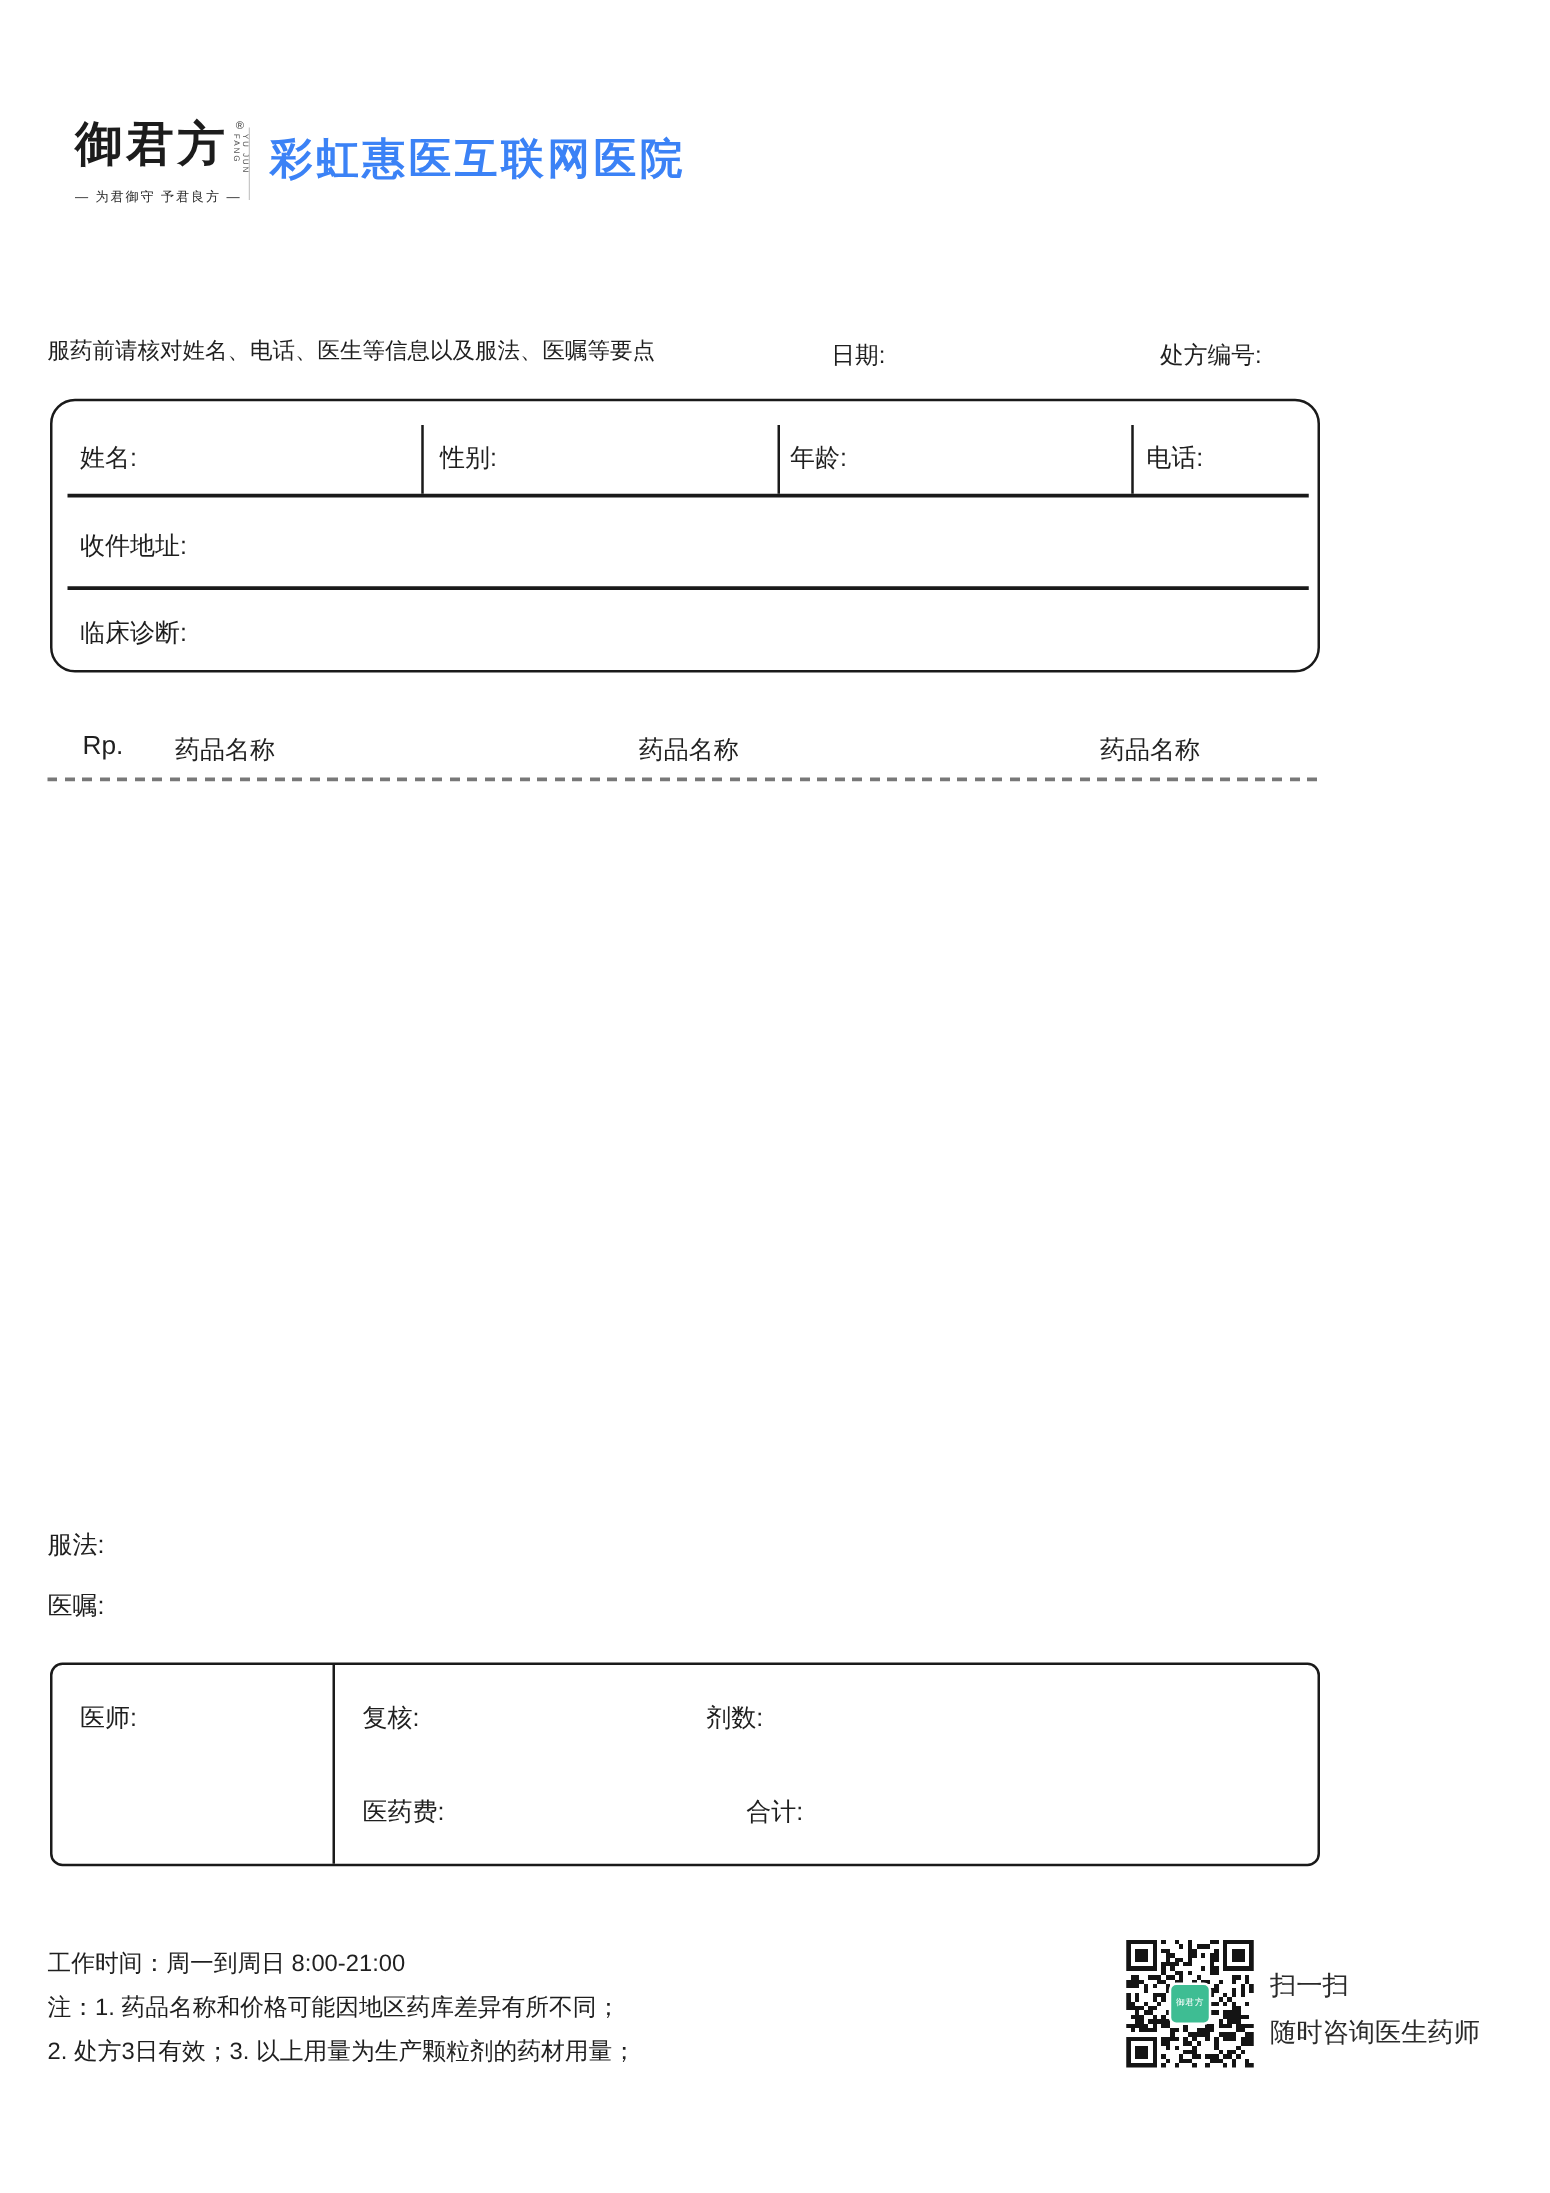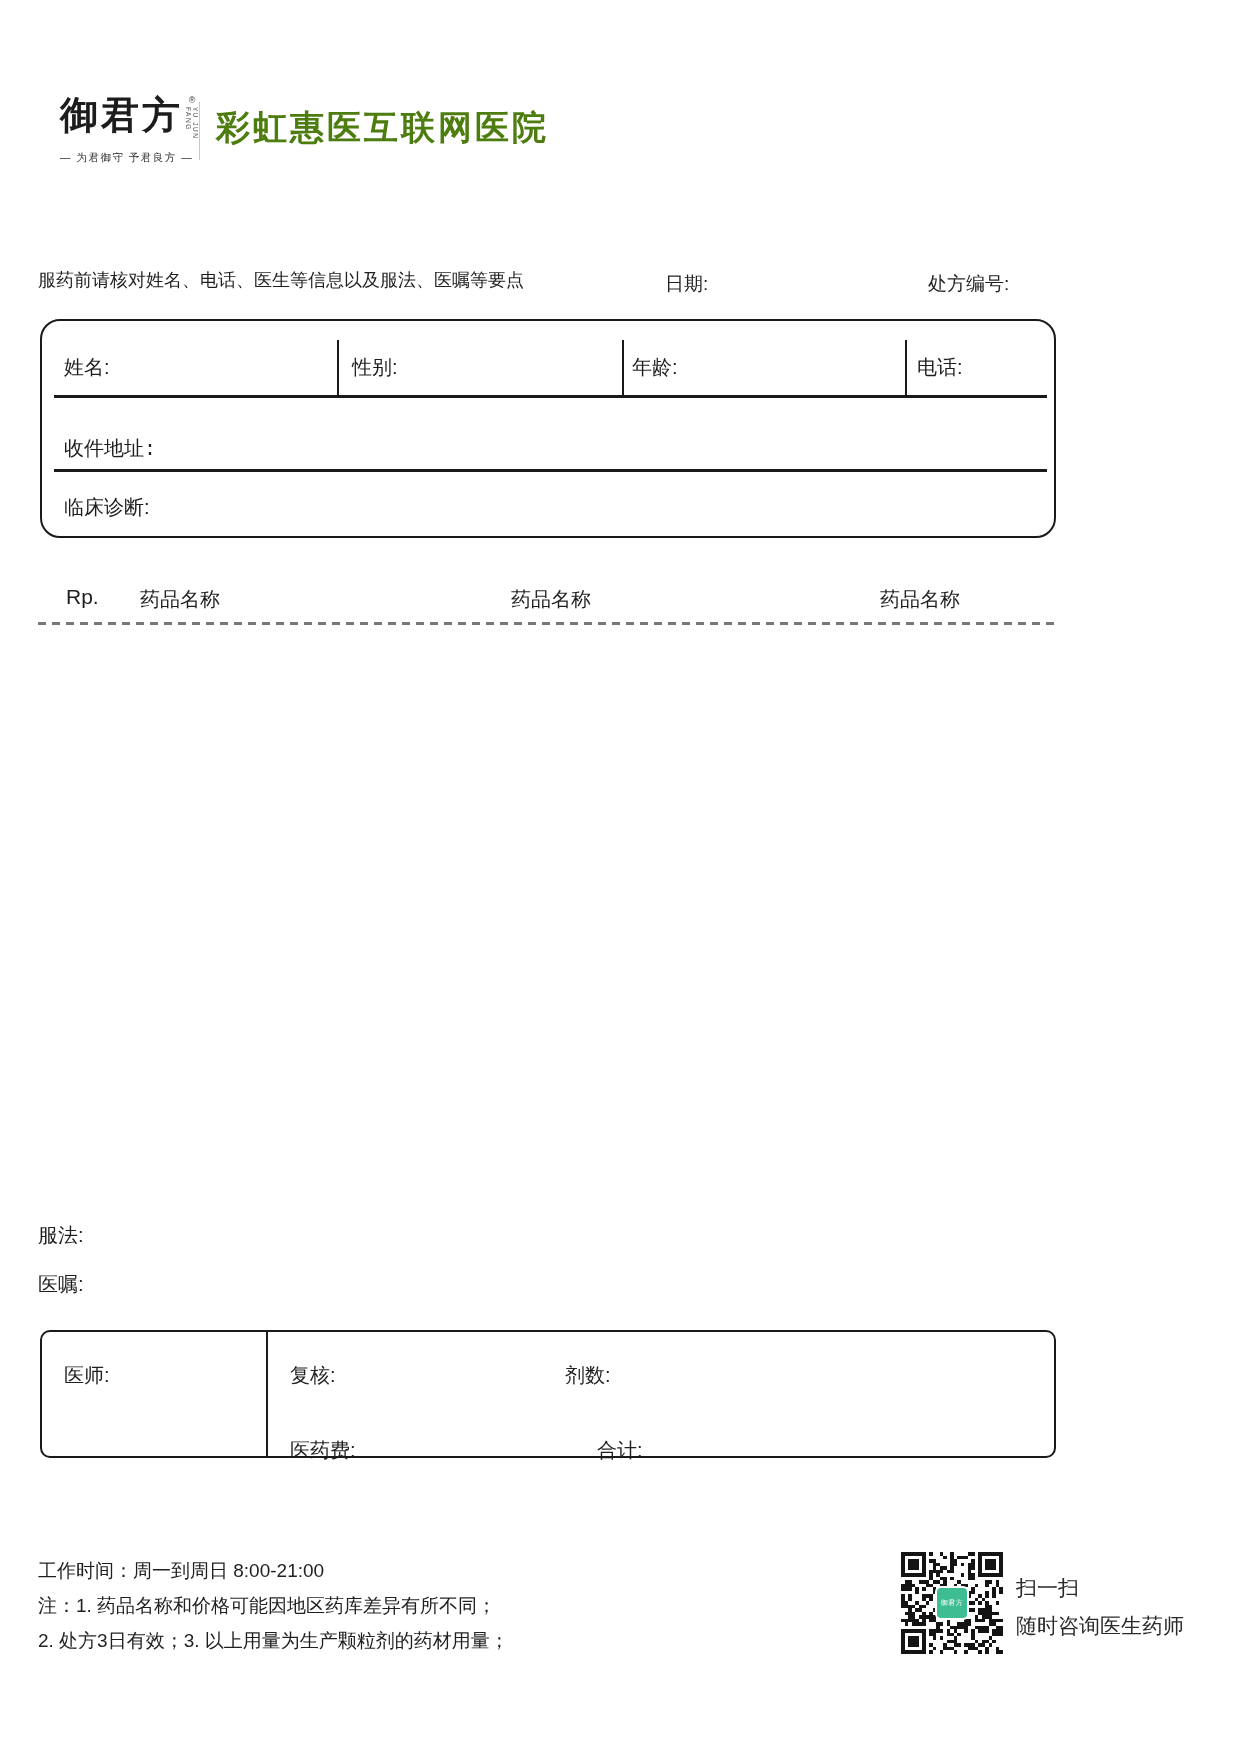--- a/index.html
+++ b/index.html
@@ -20,56 +20,56 @@
   .brand-side { display:flex; flex-direction:column; align-items:center; margin-left:2px; }
   .reg { font-size:9px; line-height:1; color:#333; }
   .brand-latin {
     writing-mode:vertical-rl; font-size:6.5px; letter-spacing:1.5px; color:#555;
     margin-top:2px; height:34px;
   }
   .tagline { margin-top:10px; font-size:10.5px; letter-spacing:1.5px; color:#2b2b2b; white-space:nowrap; }
   .header-divider { position:absolute; left:199px; top:102px; width:1px; height:58px; background:#c8c8c8; }
   .hospital-name {
     position:absolute; left:216px; top:110px; font-size:34px; font-weight:800;
-    letter-spacing:3px; color:#4d7c0f; line-height:1;
+    letter-spacing:3px; color:#3b82f6; line-height:1;
   }
   
   .notice-text { position:absolute; left:38px; top:271px; font-size:18px; line-height:1.1; }
   .date-label { position:absolute; left:665px; top:271px; font-size:19px; }
   .rx-label  { position:absolute; left:928px; top:271px; font-size:19px; }
   
   .patient-box {
     position:absolute; left:40px; top:319px; width:1016px; height:219px;
     border:2.5px solid #1a1a1a; border-radius:20px;
   }
   .patient-box .label { position:absolute; font-size:20px; color:#1e1e1e; line-height:1; }
   .lbl-name   { left:22px;  top:36px; }
   .lbl-gender { left:310px; top:36px; }
   .lbl-age    { left:590px; top:36px; }
   .lbl-phone  { left:875px; top:36px; }
   .vdiv { position:absolute; top:19px; width:2px; height:55px; background:#1a1a1a; }
   .vdiv1 { left:295px; } .vdiv2 { left:580px; } .vdiv3 { left:863px; }
   .hline { position:absolute; left:12px; right:7px; height:2.5px; background:#1a1a1a; }
   .hline1 { top:74px; } .hline2 { top:148px; }
-  .lbl-address   { left:22px; top:119px;font-family:Liberation Mono, monospace; }
+  .lbl-address   { left:22px; top:106px; }
   .lbl-diagnosis { left:22px; top:176px; }
   
   .rp-prefix { position:absolute; left:66px; top:585px; font-size:21px; }
   .rp-col { position:absolute; top:586px; font-size:20px; }
   .rp-col1 { left:140px; } .rp-col2 { left:511px; } .rp-col3 { left:880px; }
   .dashed-sep {
     position:absolute; left:38px; top:622px; width:1020px; height:2.5px;
     background:repeating-linear-gradient(90deg,#787878 0 8px,transparent 8px 14px);
   }
   
   .usage-label  { position:absolute; left:38px; top:1222px; font-size:20px; }
   .advice-label { position:absolute; left:38px; top:1271px; font-size:20px; }
   
   .signoff-box {
-    position:absolute; left:40px; top:1330px; width:1016px; height:128px;
+    position:absolute; left:40px; top:1330px; width:1016px; height:163px;
     border:2.5px solid #1a1a1a; border-radius:10px;text-decoration:underline;
   }
   .signoff-box .label { position:absolute; font-size:20px; line-height:1; }
   .signoff-vdiv { position:absolute; left:224px; top:0; bottom:0; width:2px; background:#1a1a1a; }
   .lbl-physician { left:22px;  top:33px; }
   .lbl-review    { left:248px; top:33px; }
   .lbl-doses     { left:523px; top:33px; }
   .lbl-fee       { left:248px; top:108px; }
   .lbl-total     { left:523px; top:108px;margin-left:32px; }
   

